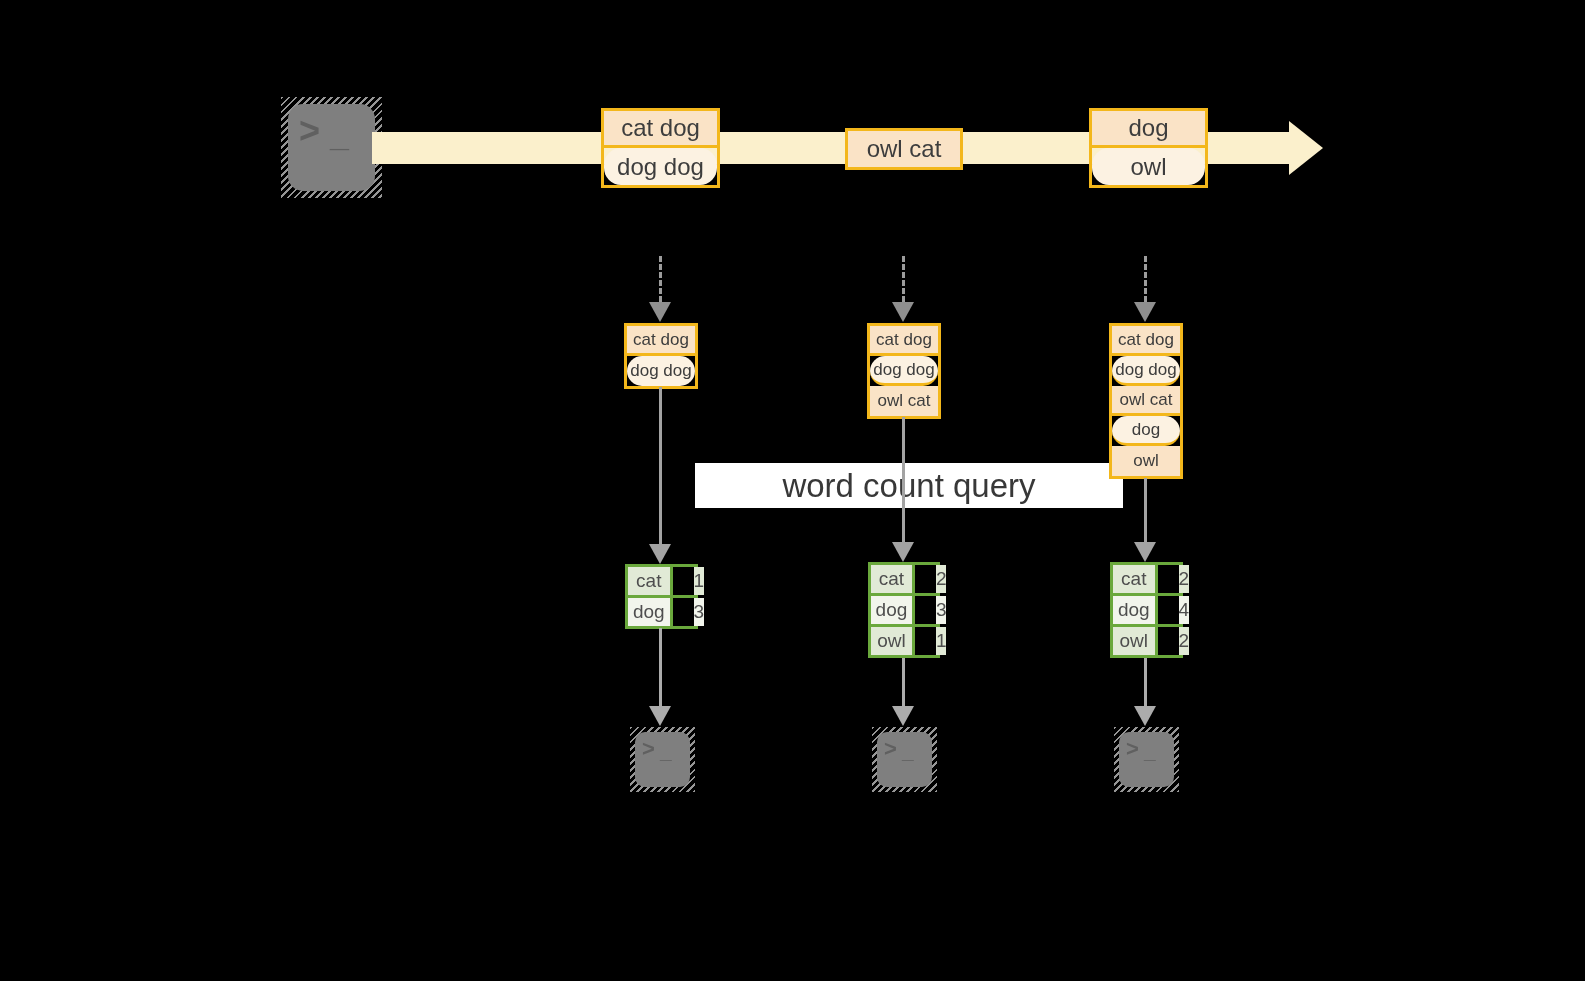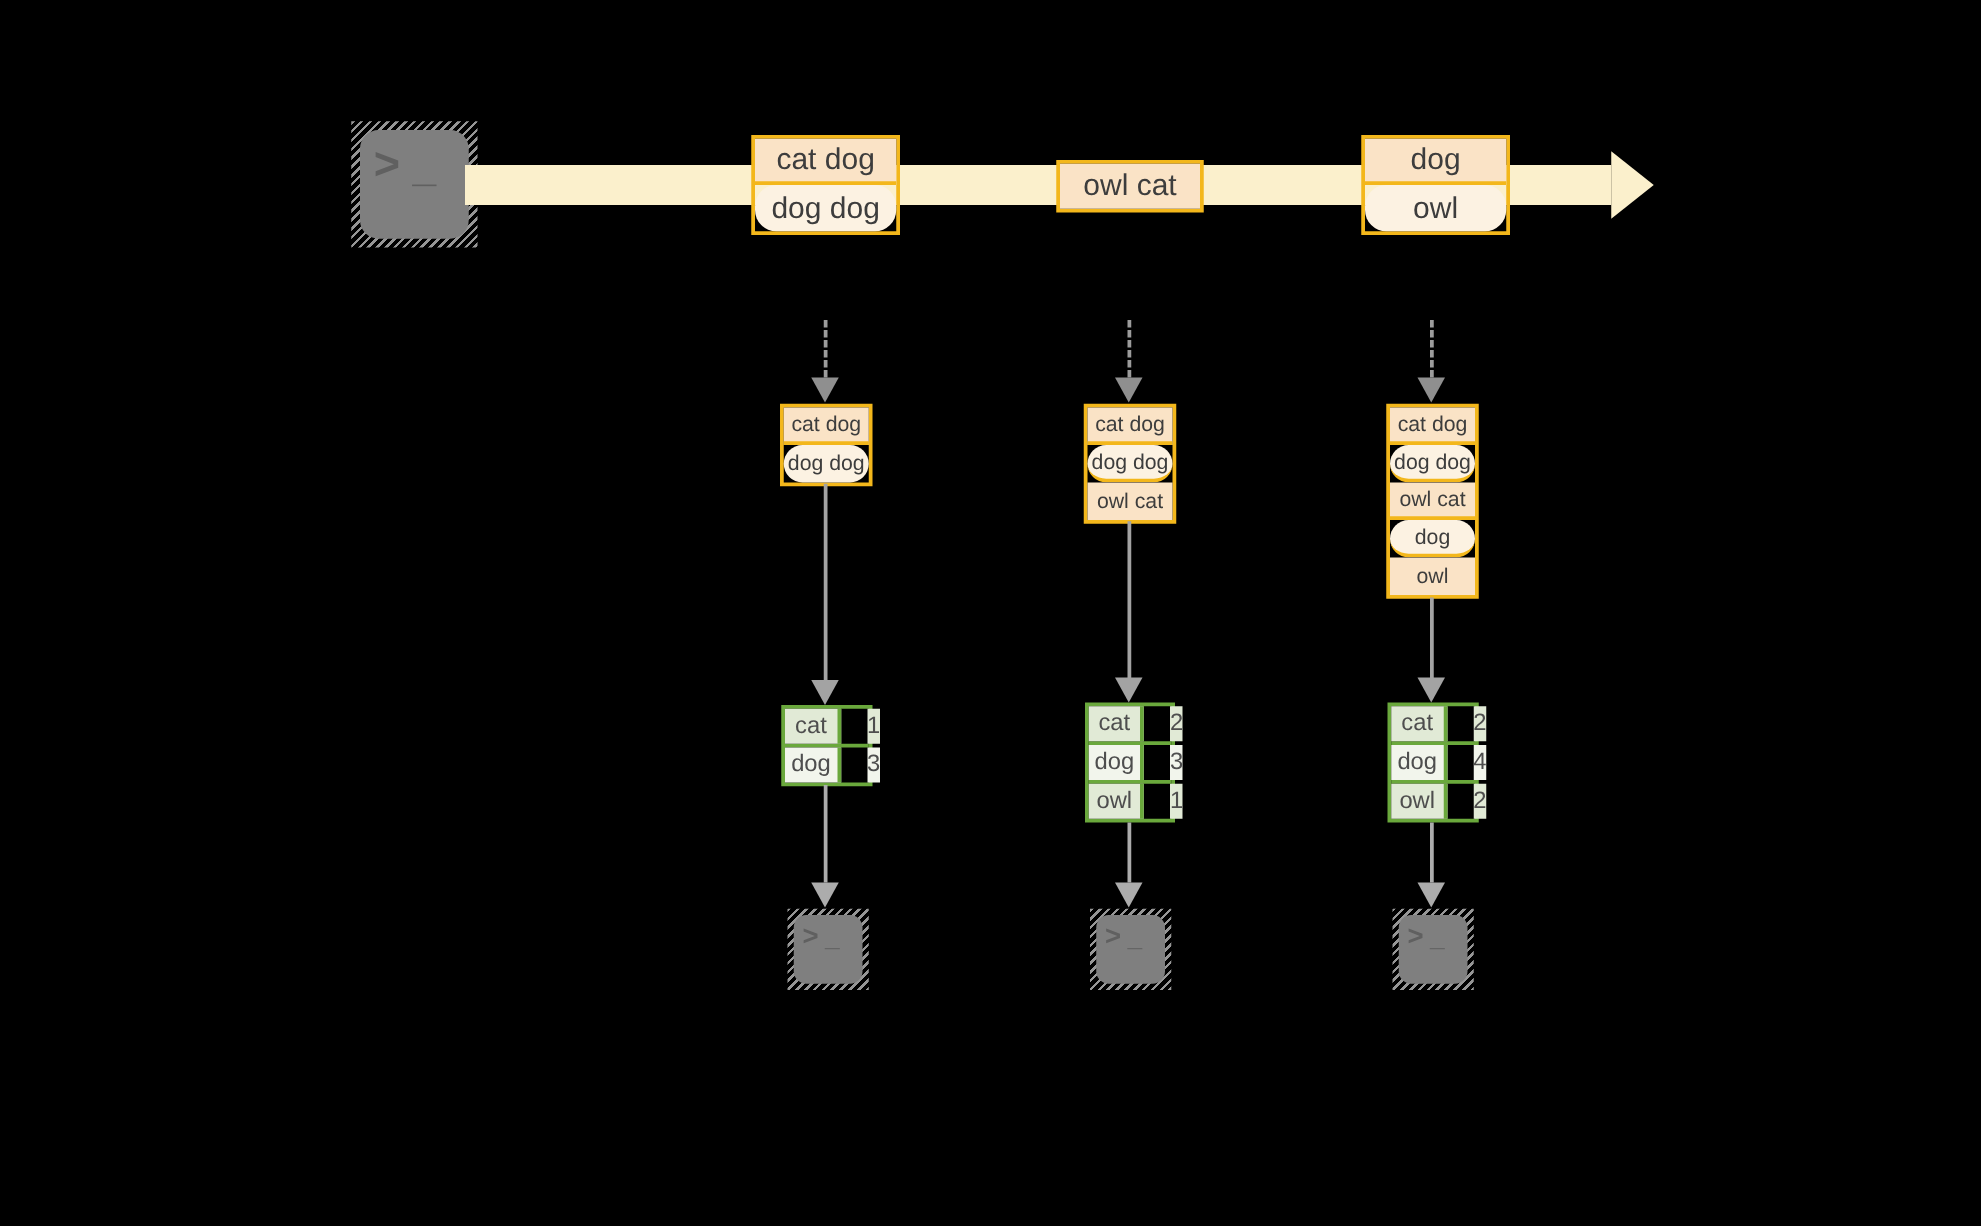--- a/index.html
+++ b/index.html
@@ -79,20 +79,23 @@
       <div class="orow cream">owl</div>
     </div>
 
   <div class="dash-shaft" style="left:659px;top:256px;height:46px;"></div>
   <div class="head-down" style="left:649px;top:302px;border-top-color:#8f8f8f;"></div>
   <div class="dash-shaft" style="left:902px;top:256px;height:46px;"></div>
   <div class="head-down" style="left:892px;top:302px;border-top-color:#8f8f8f;"></div>
   <div class="dash-shaft" style="left:1144px;top:256px;height:46px;"></div>
   <div class="head-down" style="left:1134px;top:302px;border-top-color:#8f8f8f;"></div>
 
+  <div class="banner">
+    <span>word count query</span>
+  </div>
 
   <div class="obox stack-box" style="left:624px;top:323px;width:74px;">
       <div class="orow peach">cat dog</div>
       <div class="orow cream">dog dog</div>
     </div>
   <div class="obox stack-box" style="left:867px;top:323px;width:74px;">
       <div class="orow peach">cat dog</div>
       <div class="orow cream">dog dog</div>
       <div class="orow peach">owl cat</div>
     </div>

